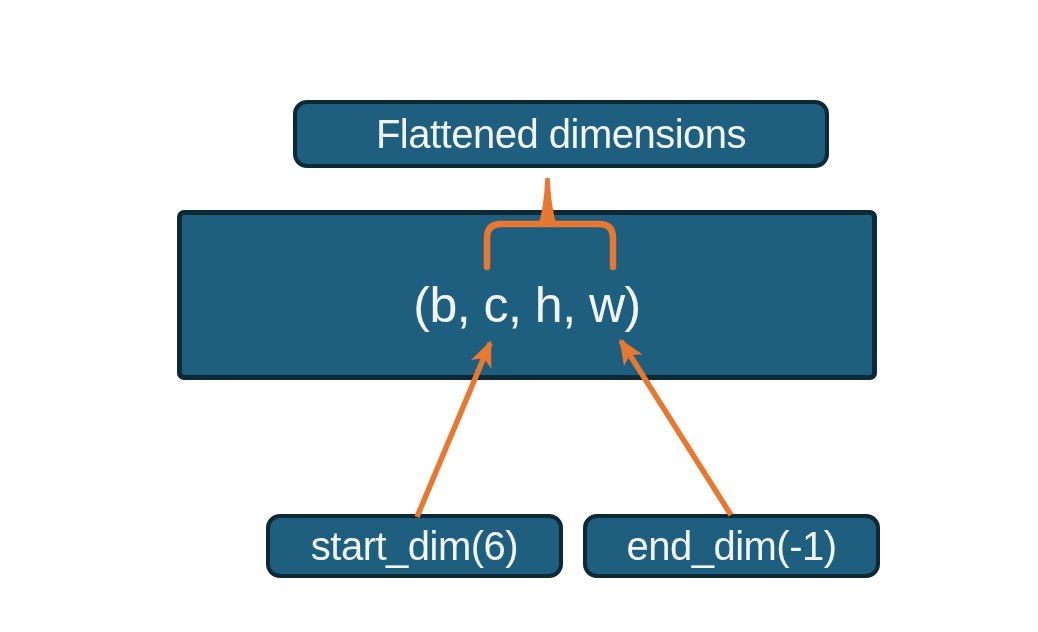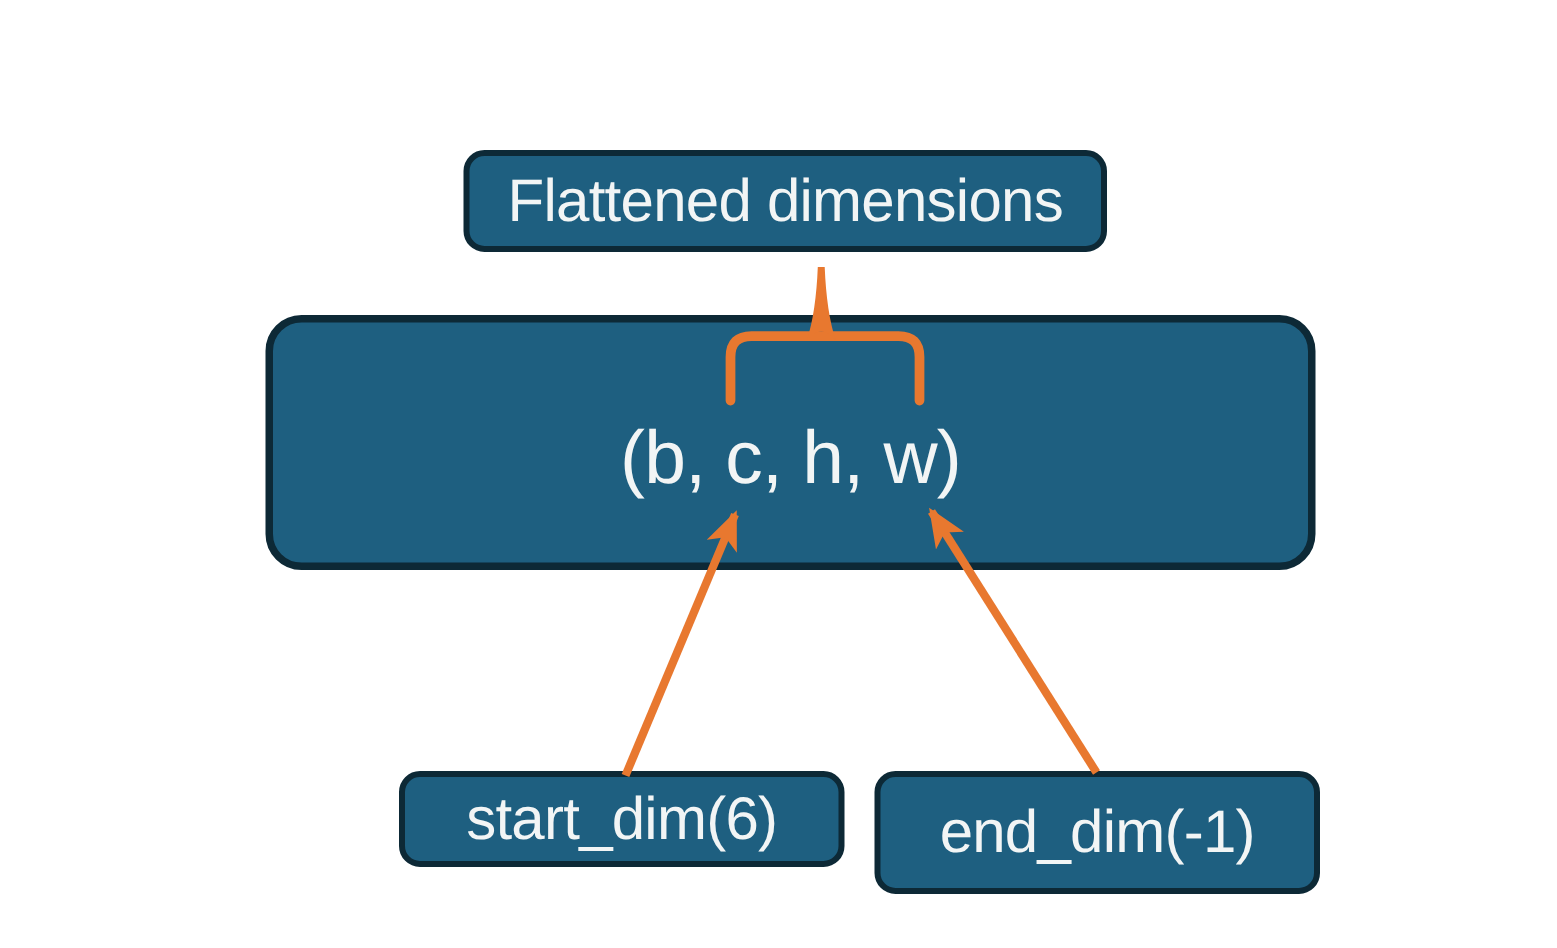--- a/index.html
+++ b/index.html
@@ -24,25 +24,25 @@
     background: var(--box-fill);
     border: 4px solid var(--box-border);
     border-radius: 14px;
     display: flex;
     align-items: center;
     justify-content: center;
     color: var(--text);
     white-space: nowrap;
     letter-spacing: -0.5px;
   }
-  .top-box    { left: 293px; top: 100px; width: 429px; height: 68px;  font-size: 40px; margin-left: 16px; }
+  .top-box    { left: 293px; top: 100px; width: 536px; height: 68px;  font-size: 40px; }
   .mid-box    { left: 177px; top: 210px; width: 700px; height: 170px; font-size: 50px;
-                border-width: 5px; border-radius: 24px; padding-top: 20px; }
+                border-width: 5px; border-radius: 7px; padding-top: 20px; }
   .bl-box     { left: 266px; top: 514px; width: 297px; height: 64px;  font-size: 40px; }
-  .br-box     { left: 583px; top: 514px; width: 297px; height: 82px;  font-size: 40px; }
+  .br-box     { left: 583px; top: 514px; width: 297px; height: 64px;  font-size: 40px; }
   svg.overlay {
     position: absolute;
     left: 0; top: 0;
     width: 1038px; height: 632px;
     pointer-events: none;
   }
 </style>
 </head>
 <body>
 

